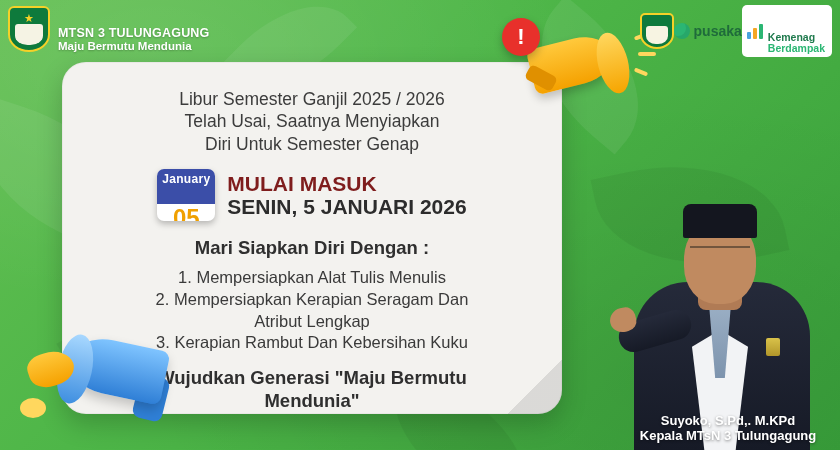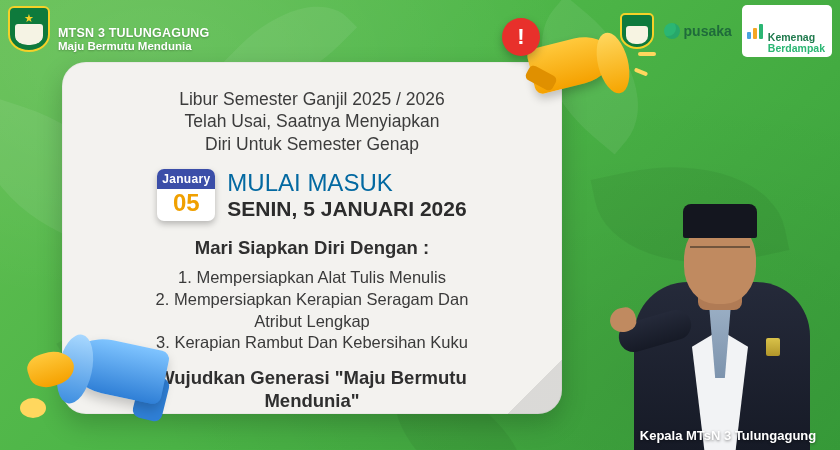--- a/index.html
+++ b/index.html
@@ -57,21 +57,21 @@
     font-weight: bold;
     line-height: 1.15;
     text-shadow: 0 1px 2px rgba(0,0,0,0.25);
     margin-top: 22px;
   }
   .school-name .l1 { font-size: 12.5px; letter-spacing: .2px; }
   .school-name .l2 { font-size: 11.5px; }
 
   .header-right {
     position: absolute; top: 5px; right: 8px;
-    display: flex; align-items: center; gap: 10px;
+    display: flex; align-items: center; 
     z-index: 6;
   }
   .kemenag-mark { width: 34px; height: 36px; position: relative; }
   .kemenag-mark .sh {
     position: absolute; inset: 0;
     background: #0e7a3c; border: 2px solid #f5d128;
     border-radius: 5px 5px 50% 50% / 5px 5px 40% 40%;
   }
   .kemenag-mark .in {
     position: absolute; top: 13px; left: 6px; right: 6px; bottom: 5px;
@@ -145,30 +145,30 @@
     width: 58px; height: 52px;
     border-radius: 7px;
     background: #ffffff;
     box-shadow: 0 3px 6px rgba(0,0,0,0.25);
     overflow: hidden;
     flex: 0 0 auto;
   }
   .cal .cal-top {
     background: #3b4ea8; color: #fff;
     font-size: 12px; font-weight: bold;
-    padding: 3px 0 3px;
+    padding: 3px 0 18px;
     letter-spacing: .3px;
   }
   .cal .cal-day {
     font-size: 24px; font-weight: bold;
     color: #f0a000;
     line-height: 28px;
   }
   .start-text { text-align: left; }
-  .start-text .l1 { font-size: 24px; font-weight: normal; color: #0369a1; line-height: 1.12; }
+  .start-text .l1 { font-size: 21px; font-weight: bold; color: #7f1d1d; line-height: 1.12; }
   .start-text .l2 { font-size: 21px; font-weight: bold; color: #2c2c2c; line-height: 1.12; }
 
   .prep-head {
     margin-top: 16px;
     font-size: 18.5px;
     font-weight: bold;
     color: #2f2f2f;
   }
   .prep-list {
     margin-top: 8px;
@@ -433,16 +433,17 @@
     <div class="p-neck"></div>
     <div class="p-head"></div>
     <div class="p-cap"></div>
     <div class="p-glass"></div>
     <div class="p-badge"></div>
     <div class="p-arm"></div>
     <div class="p-hand"></div>
   </div>
 
   <div class="name-plate">
+    <div class="n1">Suyoko, S.Pd,. M.KPd</div>
     <div class="n2">Kepala MTsN 3 Tulungagung</div>
   </div>
 
 </div>
 
 </body></html>

